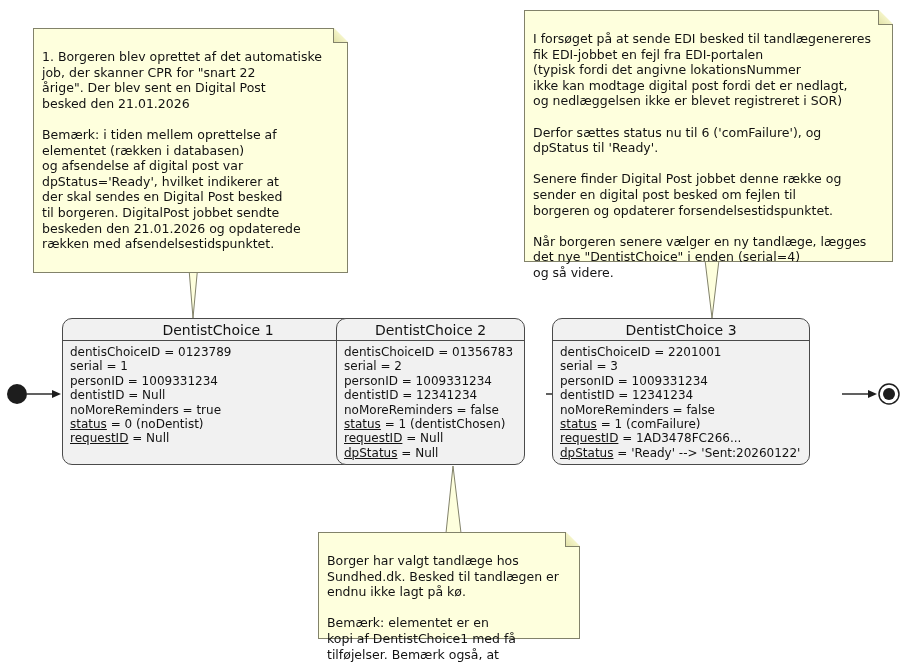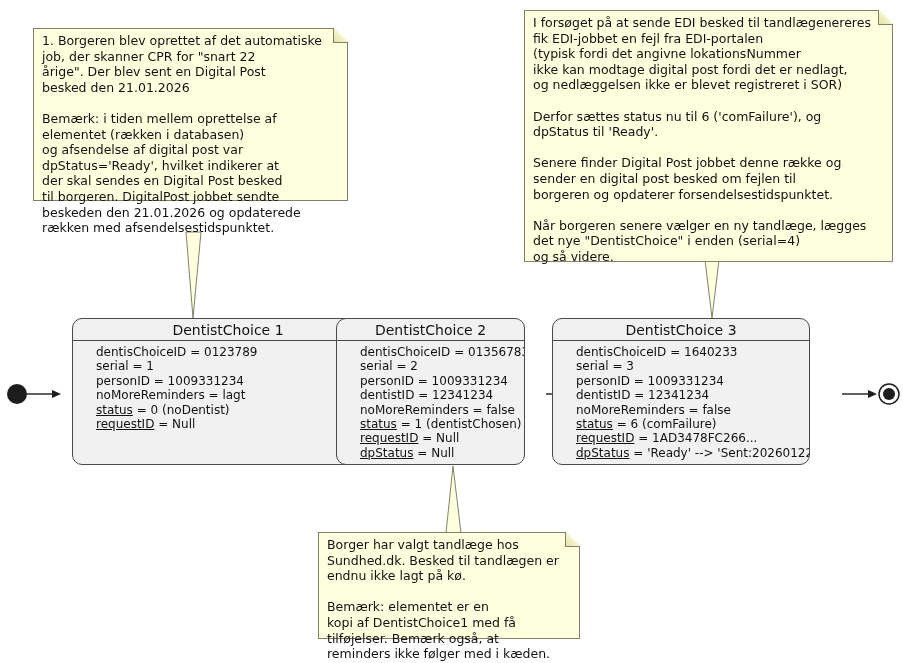--- a/index.html
+++ b/index.html
@@ -8,47 +8,47 @@
     font-family:"DejaVu Sans","Liberation Sans",sans-serif;color:#121212;
   }
   #wires{position:absolute;left:0;top:0;width:903px;height:663px;}
 
   
   .note{
     position:absolute;background:#FEFFDD;border:1px solid #82826a;
     box-sizing:border-box;
   }
   .note .note-text{
-    white-space:pre;font-size:12.5px;line-height:15.6px;padding:4px 8px;
+    white-space:pre;font-size:12.5px;line-height:15.6px;padding:20px 8px;
   }
   .note .fold{
     position:absolute;top:-1px;right:-1px;width:15px;height:15px;
     background:linear-gradient(225deg,#ffffff 0%,#ffffff 48%,#f4f4c8 52%,#e2e2a8 100%);
     border-left:1px solid #82826a;border-bottom:1px solid #82826a;
     box-sizing:border-box;
   }
-  .note-left{left:33px;top:28px;width:315px;height:173px;}
+  .note-left{left:33px;top:28px;width:315px;height:245px;}
   .note-right{left:524px;top:10px;width:369px;height:252px;}
   .note-bottom{left:318px;top:532px;width:262px;height:107px;}
 
   
   .box{
     position:absolute;top:318px;height:147px;background:#f1f1f1;
     border:1.2px solid #4a4a4a;border-radius:10px;box-sizing:border-box;
     overflow:hidden;
   }
-  .box-1{left:72px;width:312px;}
+  .box-1{left:62px;width:312px;}
   .box-2{left:336px;width:189px;}
   .box-3{left:552px;width:258px;}
   .box-title{
     text-align:center;font-size:14px;padding:3px 4px 2px 4px;
     border-bottom:1px solid #4a4a4a;
   }
   .box-fields{padding:4px 7px;}
-  .field{font-size:12px;line-height:14.4px;white-space:nowrap;margin-left:16px;}
+  .field{font-size:12px;line-height:14.4px;white-space:nowrap;}
   .field .u{text-decoration:underline;}
 </style>
 </head>
 <body>
 
 <div id="canvas">
 
   <svg id="wires" viewBox="0 0 903 663" xmlns="http://www.w3.org/2000/svg">
 
     <polygon points="186,232 201,232 193,318" fill="#FEFFDD" stroke="#82826a" stroke-width="1"></polygon>
@@ -125,22 +125,23 @@
   <div class="box box-1">
     <div class="box-title">DentistChoice 1</div>
     <div class="box-fields">
 
         <div class="field"><span class="fkey">dentisChoiceID</span><span class="fsep"> = </span><span class="fval">0123789</span></div>
 
         <div class="field"><span class="fkey">serial</span><span class="fsep"> = </span><span class="fval">1</span></div>
 
         <div class="field"><span class="fkey">personID</span><span class="fsep"> = </span><span class="fval">1009331234</span></div>
 
+        <div class="field"><span class="fkey">dentistID</span><span class="fsep"> = </span><span class="fval">Null</span></div>
 
-        <div class="field"><span class="fkey">noMoreReminders</span><span class="fsep"> = </span><span class="fval">lagt</span></div>
+        <div class="field"><span class="fkey">noMoreReminders</span><span class="fsep"> = </span><span class="fval">true</span></div>
 
         <div class="field"><span class="fkey u">status</span><span class="fsep"> = </span><span class="fval">0 (noDentist)</span></div>
 
         <div class="field"><span class="fkey u">requestID</span><span class="fsep"> = </span><span class="fval">Null</span></div>
 
       </div>
   </div>
 
   <div class="box box-2">
     <div class="box-title">DentistChoice 2</div>
@@ -161,31 +162,31 @@
         <div class="field"><span class="fkey u">requestID</span><span class="fsep"> = </span><span class="fval">Null</span></div>
 
         <div class="field"><span class="fkey u">dpStatus</span><span class="fsep"> = </span><span class="fval">Null</span></div>
       </div>
   </div>
 
   <div class="box box-3">
     <div class="box-title">DentistChoice 3</div>
     <div class="box-fields">
 
-        <div class="field"><span class="fkey">dentisChoiceID</span><span class="fsep"> = </span><span class="fval">1640233</span></div>
+        <div class="field"><span class="fkey">dentisChoiceID</span><span class="fsep"> = </span><span class="fval">2201001</span></div>
 
         <div class="field"><span class="fkey">serial</span><span class="fsep"> = </span><span class="fval">3</span></div>
 
         <div class="field"><span class="fkey">personID</span><span class="fsep"> = </span><span class="fval">1009331234</span></div>
 
         <div class="field"><span class="fkey">dentistID</span><span class="fsep"> = </span><span class="fval">12341234</span></div>
 
         <div class="field"><span class="fkey">noMoreReminders</span><span class="fsep"> = </span><span class="fval">false</span></div>
 
-        <div class="field"><span class="fkey u">status</span><span class="fsep"> = </span><span class="fval">6 (comFailure)</span></div>
+        <div class="field"><span class="fkey u">status</span><span class="fsep"> = </span><span class="fval">1 (comFailure)</span></div>
 
         <div class="field"><span class="fkey u">requestID</span><span class="fsep"> = </span><span class="fval">1AD3478FC266...</span></div>
 
         <div class="field"><span class="fkey u">dpStatus</span><span class="fsep"> = </span><span class="fval">'Ready' --&gt; 'Sent:20260122'</span></div>
       </div>
   </div>
 
 </div>
 
 </body></html>

